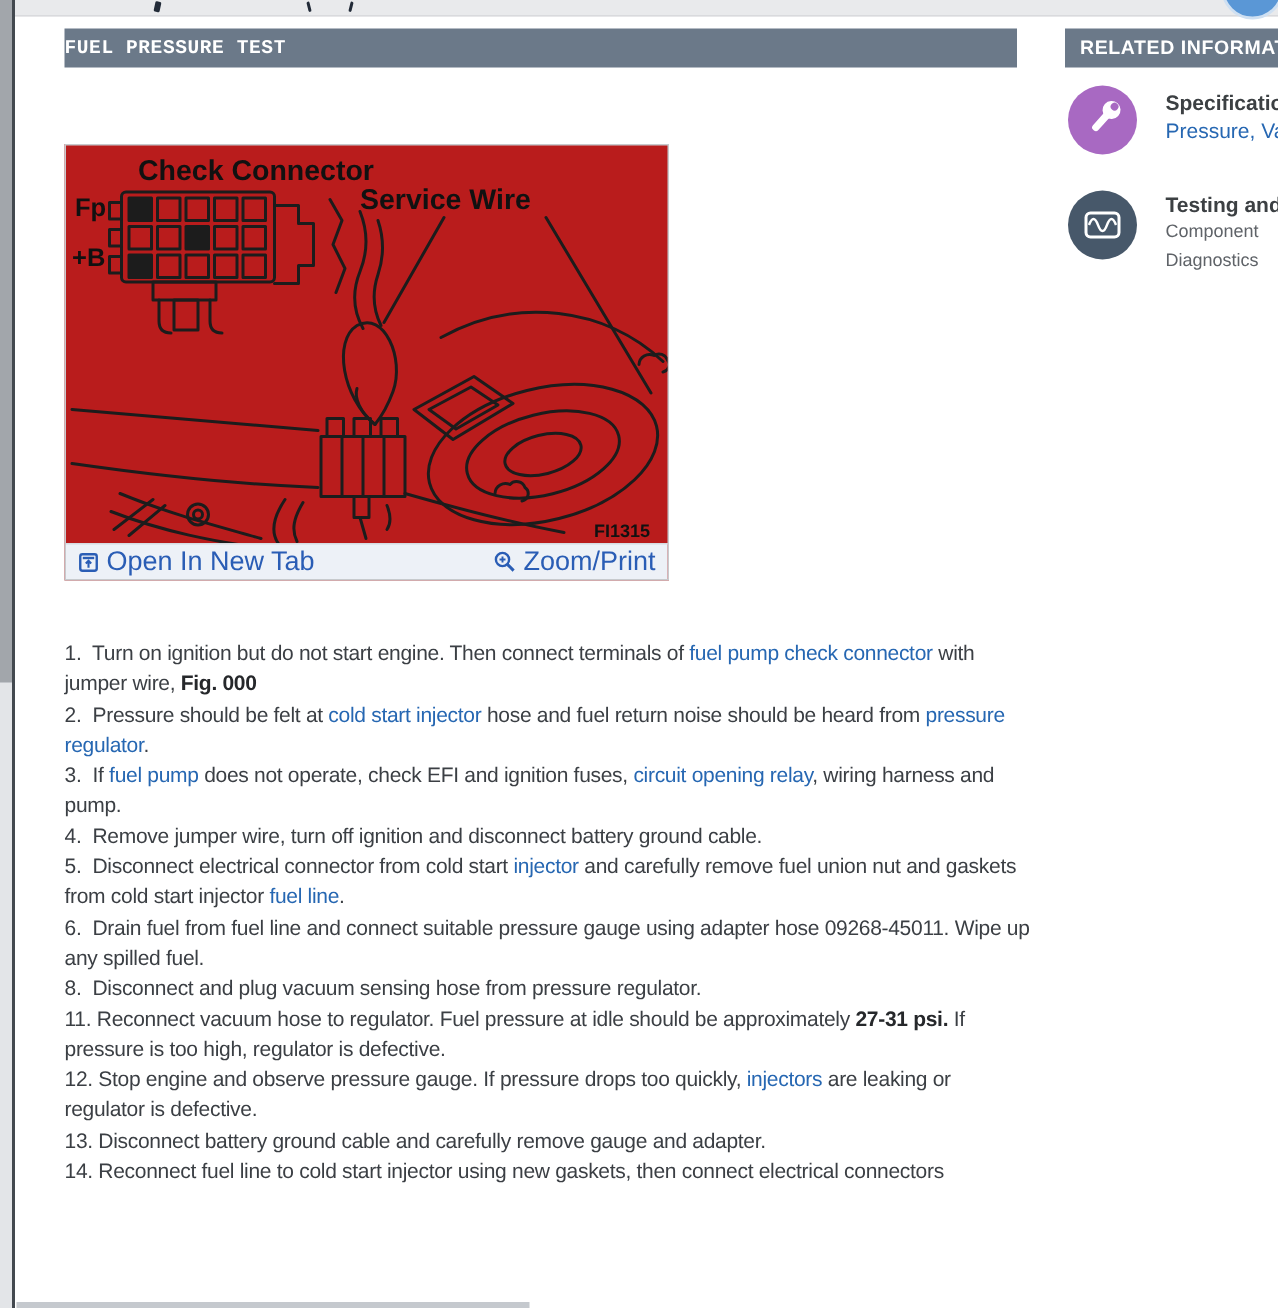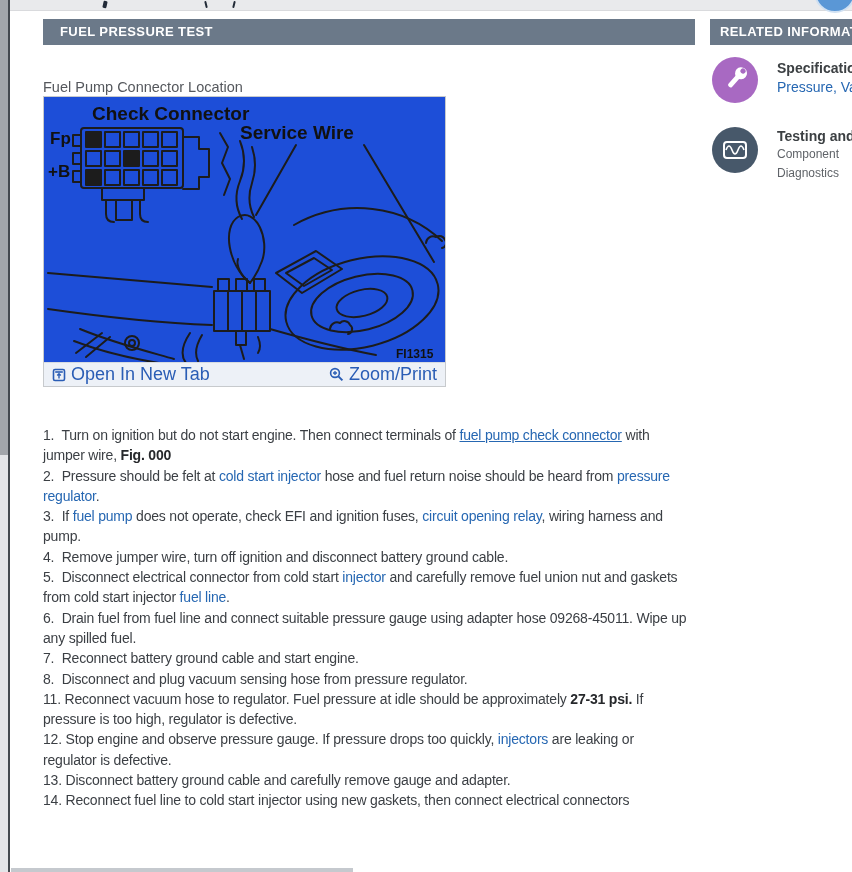--- a/index.html
+++ b/index.html
@@ -12,35 +12,35 @@
   
   .top-strip{position:absolute;left:10px;top:0;width:842px;height:10px;background:#e9eaec;border-bottom:1px solid #d9dadd;}
   .glyph-frag{position:absolute;top:1px;width:3px;height:7px;background:#222b38;border-radius:1px;}
   .frag-comma{left:93px;transform:rotate(12deg);width:4px;}
   .frag-paren1{left:195px;transform:rotate(-14deg);width:2px;}
   .frag-paren2{left:223px;transform:rotate(14deg);width:2px;}
   .fab{position:absolute;left:814px;top:-29px;width:38px;height:38px;border-radius:50%;background:#5a97d6;border:2px solid #cfe0f2;}
   
   .bar{position:absolute;top:19px;height:26px;background:#6b7989;color:#fff;
        font-size:13px;font-weight:bold;letter-spacing:.4px;line-height:26px;white-space:nowrap;overflow:hidden;}
-  .bar-main{left:43px;width:635px;padding-left:17px;}
+  .bar-main{left:43px;width:635px;padding-left:0;font-family:Liberation Mono, monospace;}
   .bar-related{left:710px;width:175px;padding-left:10px;}
   
   .fig-caption{position:absolute;left:43px;top:79px;font-size:14.5px;color:#55585d;}
-  .figure{position:absolute;left:43px;top:96px;width:403px;height:291px;border:1px solid #c7cacd;background:#1d4ed8;box-sizing:border-box;}
+  .figure{position:absolute;left:43px;top:96px;width:403px;height:291px;border:1px solid #c7cacd;background:#b91c1c;box-sizing:border-box;}
   .fig-art{position:absolute;left:0;top:0;width:401px;height:265px;}
   .fig-links{position:absolute;left:0;bottom:0;width:401px;height:24px;background:#edf1f7;border-top:1px solid #d6dbe1;
              display:flex;align-items:center;justify-content:space-between;padding:0 8px;box-sizing:border-box;}
   .fig-link{display:flex;align-items:center;gap:5px;color:#2a5db5;font-size:18px;text-decoration:none;cursor:pointer;}
   
   .steps{position:absolute;left:43px;top:425px;width:644px;font-size:14px;letter-spacing:-.2px;
          line-height:20.3px;color:#3b3f44;}
   .steps p{margin:0;}
   .steps a{color:#2667b2;text-decoration:none;cursor:pointer;}
-  .steps a.linku{text-decoration:underline;}
+  .steps a.linku{}
   .steps .b{font-weight:bold;color:#26282b;}
   
   .bottom-partial{position:absolute;left:11px;top:868px;width:342px;height:4px;background:#c5c9ce;}
   
   .rel-item-icon{position:absolute;width:46px;height:46px;border-radius:50%;}
   .rel-text{position:absolute;left:777px;white-space:nowrap;}
   .rel-head{font-size:14px;font-weight:bold;color:#3c4043;}
   .rel-link{font-size:14px;color:#2667b2;text-decoration:none;cursor:pointer;}
   .rel-line{font-size:12px;color:#5f6368;}
 </style>
@@ -61,21 +61,20 @@
   </div>
   <div class="fab"></div>
 
   <div class="bar bar-main">
     <span>FUEL PRESSURE TEST</span>
   </div>
   <div class="bar bar-related">
     <span>RELATED INFORMATION</span>
   </div>
 
-  <div class="fig-caption">Fuel Pump Connector Location</div>
 
   <div class="figure">
     <svg class="fig-art" viewBox="0 0 401 265">
       <g stroke="#1c1c1c" stroke-width="2" fill="none" stroke-linejoin="round" stroke-linecap="round">
 
         <rect x="37" y="31" width="102" height="60" rx="3"></rect>
         <rect x="29" y="38" width="8" height="11"></rect>
         <rect x="29" y="56" width="8" height="11"></rect>
         <rect x="29" y="74" width="8" height="11"></rect>
 
@@ -179,21 +178,20 @@
     </div>
   </div>
 
   <div class="steps">
       <p><span>1.&nbsp; Turn on ignition but do not start engine. Then connect terminals of </span><a class="linku">fuel pump check connector</a><span> with jumper wire, </span><span class="b">Fig. 000</span></p>
       <p><span>2.&nbsp; Pressure should be felt at </span><a class="link">cold start injector</a><span> hose and fuel return noise should be heard from </span><a class="link">pressure regulator</a><span>.</span></p>
       <p><span>3.&nbsp; If </span><a class="link">fuel pump</a><span> does not operate, check EFI and ignition fuses, </span><a class="link">circuit opening relay</a><span>, wiring harness and pump.</span></p>
       <p><span>4.&nbsp; Remove jumper wire, turn off ignition and disconnect battery ground cable.</span></p>
       <p><span>5.&nbsp; Disconnect electrical connector from cold start </span><a class="link">injector</a><span> and carefully remove fuel union nut and gaskets from cold start injector </span><a class="link">fuel line</a><span>.</span></p>
       <p><span>6.&nbsp; Drain fuel from fuel line and connect suitable pressure gauge using adapter hose 09268-45011. Wipe up any spilled fuel.</span></p>
-      <p><span>7.&nbsp; Reconnect battery ground cable and start engine.</span></p>
       <p><span>8.&nbsp; Disconnect and plug vacuum sensing hose from pressure regulator.</span></p>
       <p><span>11. Reconnect vacuum hose to regulator. Fuel pressure at idle should be approximately </span><span class="b">27-31 psi.</span><span> If pressure is too high, regulator is defective.</span></p>
       <p><span>12. Stop engine and observe pressure gauge. If pressure drops too quickly, </span><a class="link">injectors</a><span> are leaking or regulator is defective.</span></p>
       <p><span>13. Disconnect battery ground cable and carefully remove gauge and adapter.</span></p>
       <p><span>14. Reconnect fuel line to cold start injector using new gaskets, then connect electrical connectors</span></p>
     </div>
 
   <div class="bottom-partial"></div>
 
   <div class="rel-item-icon" style="left:712px;top:57px;background:#a869c2;">

